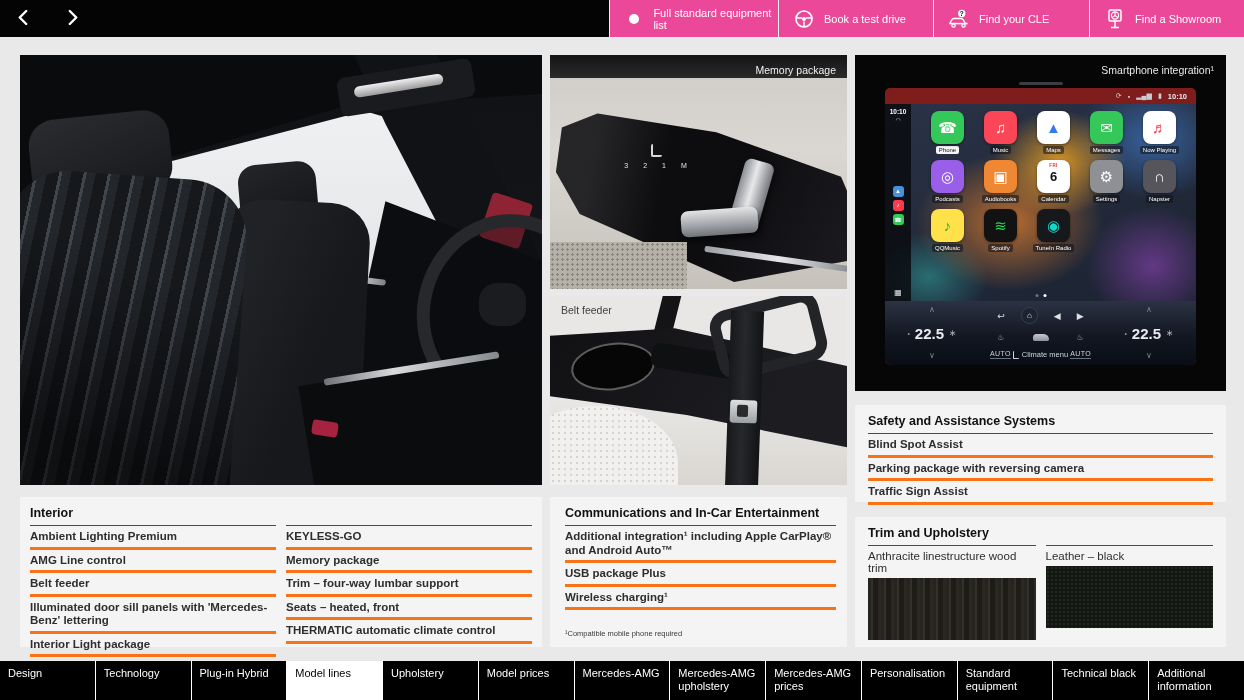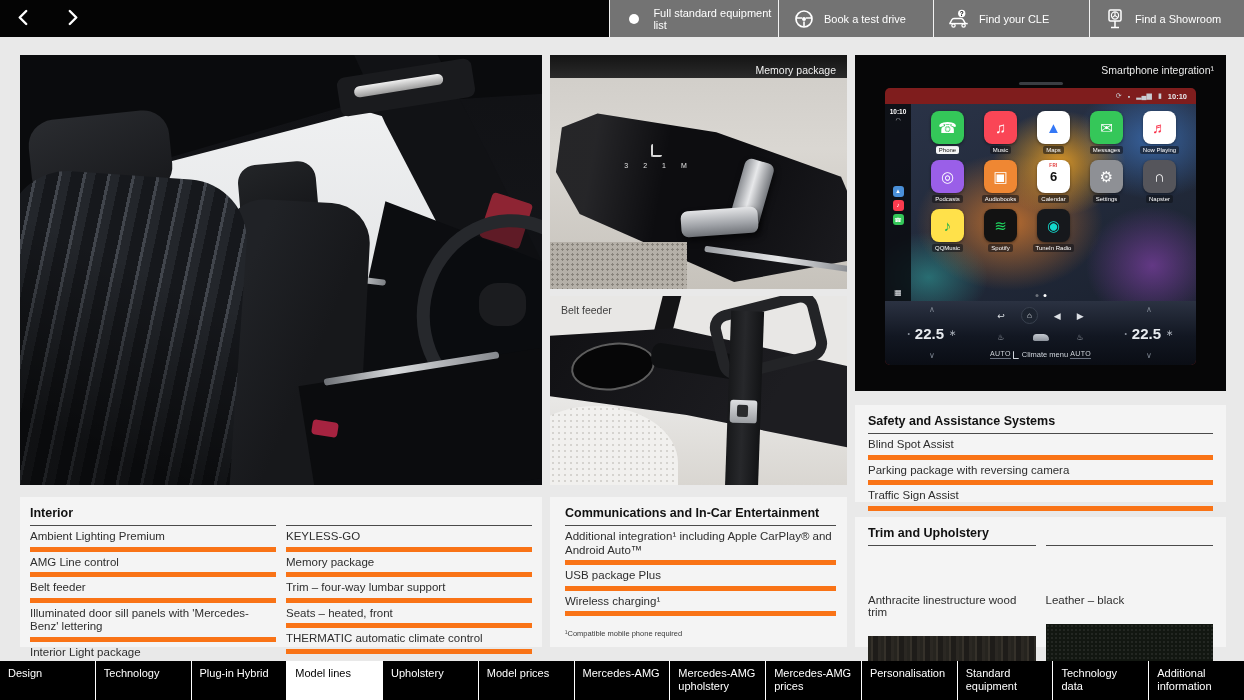--- a/index.html
+++ b/index.html
@@ -5,21 +5,21 @@
   html,body{margin:0;padding:0;background:#fff;}
   .stage{position:relative;width:1244px;height:700px;background:#e9e9e9;overflow:hidden;
          font-family:"Liberation Sans","DejaVu Sans",sans-serif;color:#222;}
 
   
   .topbar{position:absolute;left:0;top:0;width:1244px;height:37px;background:#040404;display:flex;align-items:center;}
   .navbtn{background:none;border:none;padding:4px;margin-left:12px;cursor:pointer;display:flex;align-items:center;}
   .navbtn+.navbtn{margin-left:30px;}
   .topbar-actions{position:absolute;right:0;top:0;height:37px;display:flex;}
   .tb-btn{display:flex;align-items:center;gap:9px;border-left:1px solid #f2f2f2;color:#fff;
-          font-size:11px;background:#737373;border-top:none;border-right:none;border-bottom:none;
+          font-size:11px;background:#ec4899;border-top:none;border-right:none;border-bottom:none;
           cursor:pointer;box-sizing:border-box;padding:0 0 0 14px;text-align:left;font-family:inherit;}
   .tb-btn .ic{display:flex;align-items:center;justify-content:center;width:22px;}
   .w1{width:169px}.w2{width:155px}.w3{width:156px}.w4{width:155px}
   .dot-ic{width:10px;height:10px;border-radius:50%;background:#fff;}
 
   
   .photo{position:absolute;overflow:hidden;}
   .ph-label{position:absolute;font-size:10.5px;z-index:30;}
 
   
@@ -137,25 +137,25 @@
 
   
   .panel{position:absolute;background:#f4f4f4;box-sizing:border-box;}
   #pn-interior{left:20px;top:497px;width:522px;height:150px;padding:9px 10px;}
   #pn-comms{left:550px;top:497px;width:297px;height:150px;padding:9px 11px 9px 15px;}
   #pn-safety{left:855px;top:405px;width:371px;height:97px;padding:9px 13px;}
   #pn-trim{left:855px;top:517px;width:371px;height:130px;padding:9px 13px;}
   .sec-h{font-size:12.5px;font-weight:bold;color:#111;padding-bottom:5px;}
   .cols{display:flex;gap:10px;}
   .col{flex:1;border-top:1px solid #4a4a4a;}
-  .li-row{font-size:11.5px;line-height:13.5px;color:#2e2e2e;padding:4px 0 3px;border-bottom:5px solid #f97316;}
+  .li-row{font-size:11.5px;line-height:13.5px;color:#2e2e2e;padding:4px 0 3px;border-bottom:3px solid #f97316;font-weight:bold;}
   .footnote{position:absolute;left:15px;bottom:9px;font-size:7.5px;color:#3a3a3a;}
   .trim-cols{display:flex;gap:10px;}
   .trim-col{flex:1;border-top:1px solid #4a4a4a;}
-  .trim-lb{font-size:11.5px;color:#2e2e2e;padding:4px 0 18px;margin-top:44px;}
+  .trim-lb{font-size:11.5px;color:#2e2e2e;padding:4px 0 4px;}
   .swatch{height:62px;}
   .sw-wood{background:repeating-linear-gradient(90deg,#26241f 0 3px,#35312a 3px 5px,#1e1c19 5px 10px,#2b2823 10px 13px);}
   .sw-leather{background-color:#121711;background-image:radial-gradient(rgba(255,255,255,.07) 1px,transparent 1.4px);background-size:4px 4px;}
 
   
   .tabbar{position:absolute;left:0;top:661px;width:1244px;height:39px;display:flex;background:#000;}
   .tab{flex:1;color:#fff;font-size:11px;line-height:13px;padding:6px 8px;border-left:1px solid #fff;box-sizing:border-box;cursor:pointer;}
   .tab:first-child{border-left:none;}
   .tab.active{background:#fff;color:#000;}
 </style>
@@ -465,17 +465,17 @@
       <div class="tab">Technology</div>
       <div class="tab">Plug-in Hybrid</div>
       <div class="tab active">Model lines</div>
       <div class="tab">Upholstery</div>
       <div class="tab">Model prices</div>
       <div class="tab">Mercedes-AMG</div>
       <div class="tab">Mercedes-AMG upholstery</div>
       <div class="tab">Mercedes-AMG prices</div>
       <div class="tab">Personalisation</div>
       <div class="tab">Standard equipment</div>
-      <div class="tab">Technology data</div>
+      <div class="tab">Technical black</div>
       <div class="tab">Additional information</div>
     </nav>
 
 </div>
 
 </body></html>

